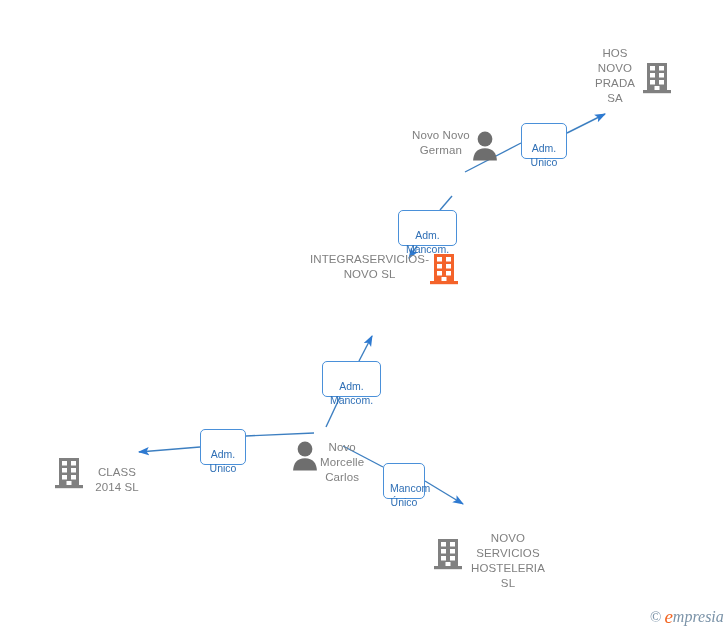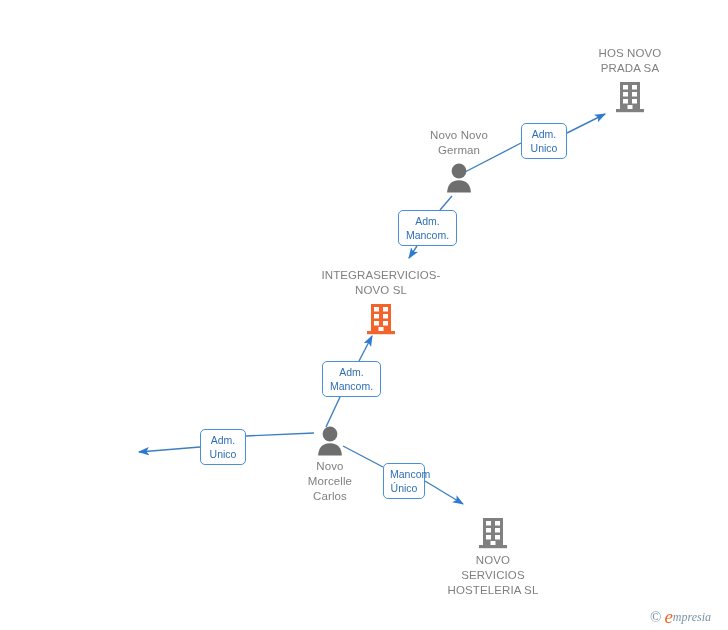--- a/index.html
+++ b/index.html
@@ -25,50 +25,50 @@
     position: absolute;
     left: 0;
     top: 0;
     width: 728px;
     height: 630px;
     pointer-events: none;
   }
   .node {
     position: absolute;
     display: flex;
-    flex-direction: column;
+    flex-direction: row;
     align-items: center;
   }
   .node-label {
     font-size: 11.5px;
     color: #808080;
     text-align: center;
     line-height: 15px;
     white-space: pre-line;
     letter-spacing: 0.1px;
   }
   .node-label.above {
     margin-bottom: 4px;
   }
   .node-label.below {
-    margin-top: 3px;
+    margin-top: 15px;
   }
   .node-icon {
     line-height: 0;
   }
   .edge-chip {
     position: absolute;
     background: #ffffff;
     border: 1.3px solid #4a90d9;
     border-radius: 5px;
     color: #2f6fb5;
     font-size: 10.5px;
     line-height: 14px;
     text-align: center;
-    padding: 3px 6px 4px 6px;
+    padding: 17px 6px 4px 6px;
     white-space: pre-line;
     box-sizing: border-box;
   }
   #watermark {
     position: absolute;
     display: flex;
     align-items: center;
     gap: 3px;
   }
   #watermark .wm-c {
@@ -76,21 +76,21 @@
     color: #7b93a8;
     font-family: "Liberation Serif", serif;
   }
   #watermark .wm-e {
     font-size: 19px;
     color: #f26522;
     font-family: "Liberation Serif", serif;
     font-style: italic;
   }
   #watermark .wm-rest {
-    font-size: 12px;
+    font-size: 16px;
     color: #7b93a8;
     font-family: "Liberation Serif", serif;
     font-style: italic;
     margin-left: -3px;
   }
 </style>
 </head>
 <body>
 
 <div id="graph-canvas">
@@ -150,21 +150,21 @@
     <div class="node-label above">Novo Novo
 German</div>
     <div class="node-icon">
       <svg width="30" height="31" viewBox="0 0 30 31" xmlns="http://www.w3.org/2000/svg">
         <circle cx="15" cy="9" r="7.4" fill="#6e6e6e"></circle>
         <path d="M15 18.2 C 6.8 18.2 3.4 23.4 3.1 30.5 L 26.9 30.5 C 26.6 23.4 23.2 18.2 15 18.2 Z" fill="#6e6e6e"></path>
       </svg>
     </div>
   </div>
 
-  <div class="node" style="left:310px; top:268px; width:142px;">
+  <div class="node" style="left:310px; top:252px; width:142px;">
     <div class="node-label above">INTEGRASERVICIOS-
 NOVO SL</div>
     <div class="node-icon">
       <svg width="30" height="34" viewBox="0 0 30 34" xmlns="http://www.w3.org/2000/svg">
         <rect x="5" y="2" width="20" height="27" fill="#f4632a"></rect>
         <rect x="1" y="29" width="28" height="3.2" fill="#f4632a"></rect>
         <rect x="8" y="5" width="5" height="4.5" fill="#ffffff"></rect>
         <rect x="17" y="5" width="5" height="4.5" fill="#ffffff"></rect>
         <rect x="8" y="12" width="5" height="4.5" fill="#ffffff"></rect>
         <rect x="17" y="12" width="5" height="4.5" fill="#ffffff"></rect>
@@ -180,20 +180,36 @@
       <svg width="30" height="31" viewBox="0 0 30 31" xmlns="http://www.w3.org/2000/svg">
         <circle cx="15" cy="9" r="7.4" fill="#6e6e6e"></circle>
         <path d="M15 18.2 C 6.8 18.2 3.4 23.4 3.1 30.5 L 26.9 30.5 C 26.6 23.4 23.2 18.2 15 18.2 Z" fill="#6e6e6e"></path>
       </svg>
     </div>
     <div class="node-label below">Novo
 Morcelle
 Carlos</div>
   </div>
 
+  <div class="node" style="left:54px; top:450px; width:96px;">
+    <div class="node-icon">
+      <svg width="30" height="34" viewBox="0 0 30 34" xmlns="http://www.w3.org/2000/svg">
+        <rect x="5" y="2" width="20" height="27" fill="#808080"></rect>
+        <rect x="1" y="29" width="28" height="3.2" fill="#808080"></rect>
+        <rect x="8" y="5" width="5" height="4.5" fill="#ffffff"></rect>
+        <rect x="17" y="5" width="5" height="4.5" fill="#ffffff"></rect>
+        <rect x="8" y="12" width="5" height="4.5" fill="#ffffff"></rect>
+        <rect x="17" y="12" width="5" height="4.5" fill="#ffffff"></rect>
+        <rect x="8" y="19" width="5" height="4.5" fill="#ffffff"></rect>
+        <rect x="17" y="19" width="5" height="4.5" fill="#ffffff"></rect>
+        <rect x="12.5" y="25" width="5" height="4" fill="#ffffff"></rect>
+      </svg>
+    </div>
+    <div class="node-label below">CLASS 2014  SL</div>
+  </div>
 
   <div class="node" style="left:433px; top:516px; width:120px;">
     <div class="node-icon">
       <svg width="30" height="34" viewBox="0 0 30 34" xmlns="http://www.w3.org/2000/svg">
         <rect x="5" y="2" width="20" height="27" fill="#808080"></rect>
         <rect x="1" y="29" width="28" height="3.2" fill="#808080"></rect>
         <rect x="8" y="5" width="5" height="4.5" fill="#ffffff"></rect>
         <rect x="17" y="5" width="5" height="4.5" fill="#ffffff"></rect>
         <rect x="8" y="12" width="5" height="4.5" fill="#ffffff"></rect>
         <rect x="17" y="12" width="5" height="4.5" fill="#ffffff"></rect>

